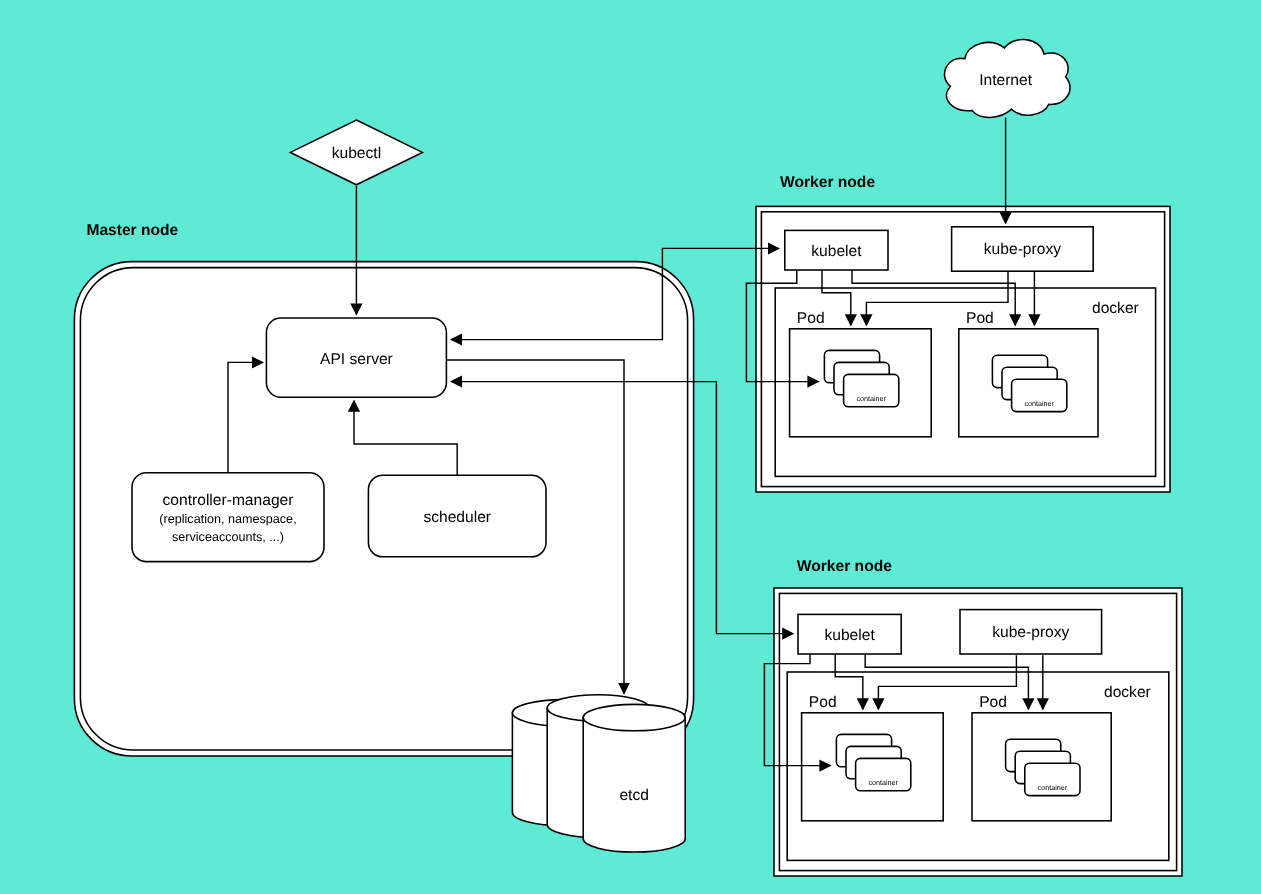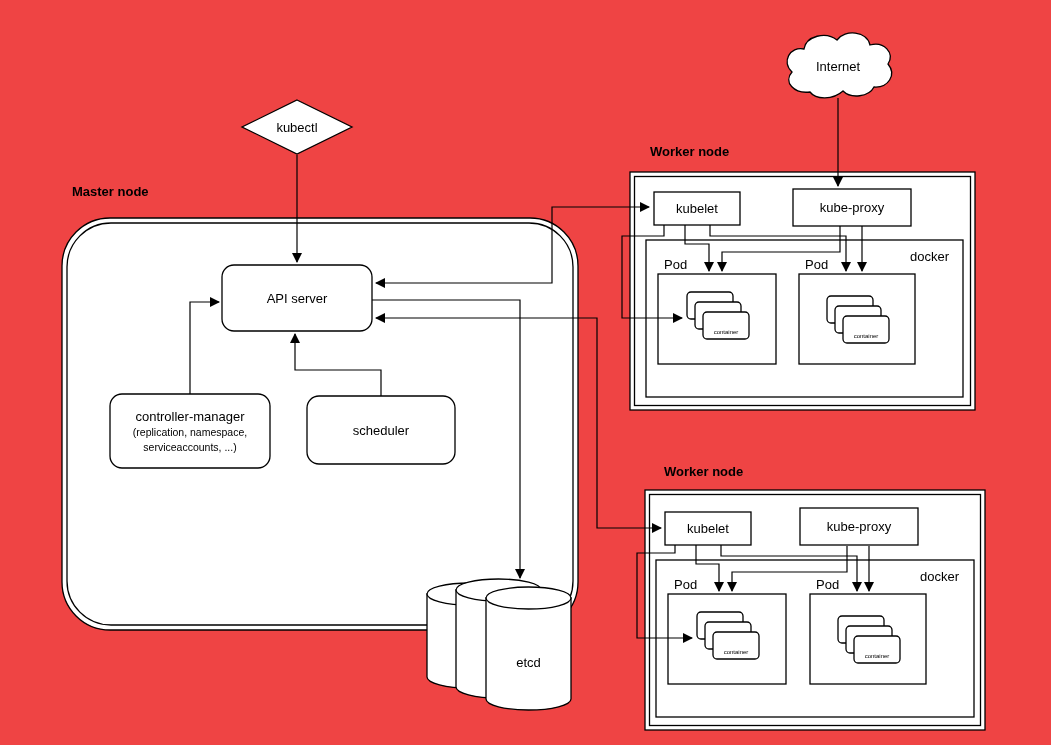--- a/index.html
+++ b/index.html
@@ -1,16 +1,16 @@
 <!DOCTYPE html>
 <html><head>
 <meta charset="utf-8">
 <style>
   html,body{margin:0;padding:0;background:#ffffff;}
-  .stage{position:relative;width:1051px;height:745px;background:#ef4444;overflow:hidden;}
+  .stage{position:relative;width:1051px;height:745px;background:#5eead4;overflow:hidden;}
   svg{display:block;}
   svg text{font-family:"Liberation Sans","DejaVu Sans",sans-serif;font-size:13px;fill:#000;}
   .tb{font-weight:bold;}
   .tm{text-anchor:middle;}
   .te{text-anchor:end;}
   .ts{font-size:10.5px;}
   .tc{font-size:6px;}
   .box{fill:#ffffff;stroke:#000000;stroke-width:1.3;}
   .sh{fill:#ffffff;stroke:#000000;stroke-width:1.3;}
   .ln{fill:none;stroke:#000000;stroke-width:1.2;}

